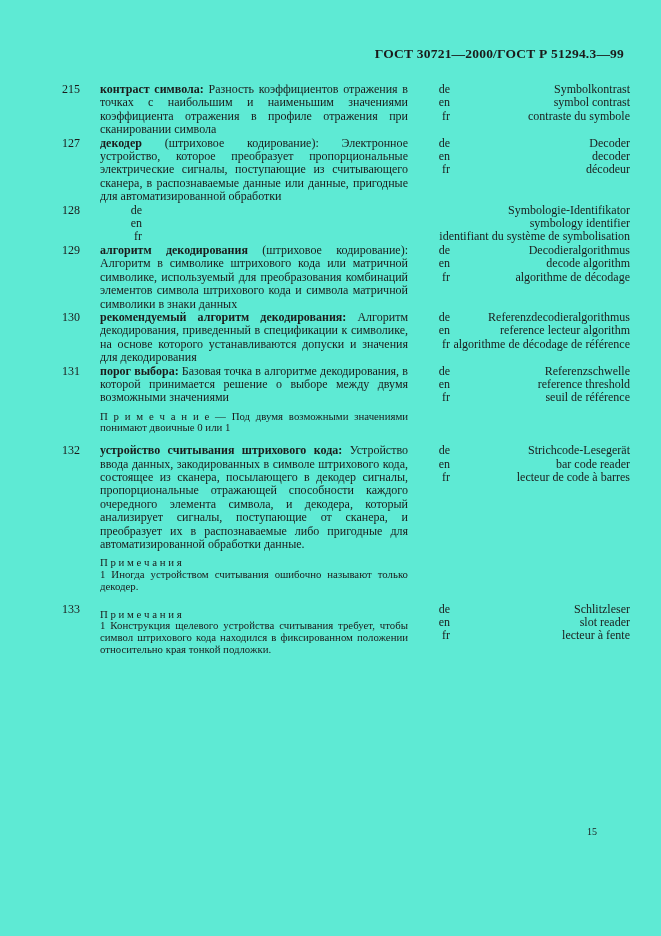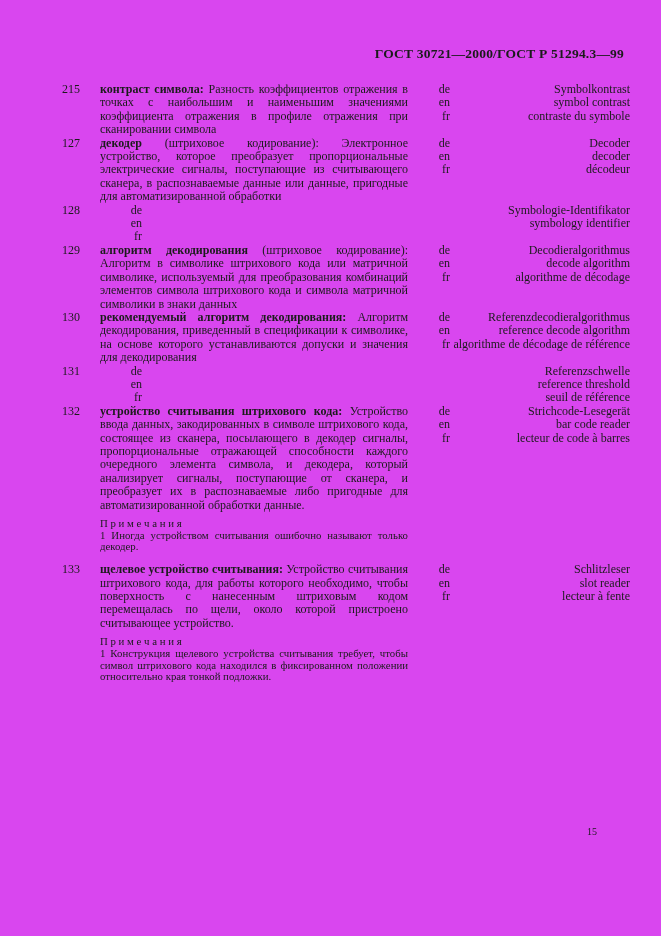--- a/index.html
+++ b/index.html
@@ -1,21 +1,21 @@
 <!DOCTYPE html>
 <html lang="ru"><head>
 <meta charset="utf-8">
 <style>
   * { margin: 0; padding: 0; box-sizing: border-box; }
   html, body { background: #ffffff; }
   .page {
     position: relative;
     width: 661px;
     height: 936px;
-    background: #d946ef;
+    background: #5eead4;
     color: #1b1b1b;
     font-family: "Liberation Serif", serif;
     overflow: hidden;
   }
   .content {
     position: absolute;
     left: 62px;
     top: 46px;
     width: 568px;
   }
@@ -123,20 +123,21 @@
             <div class="trans-row">
               <span class="lang">de</span>
               <span class="tterm">Symbologie-Identifikator</span>
             </div>
             <div class="trans-row">
               <span class="lang">en</span>
               <span class="tterm">symbology identifier</span>
             </div>
             <div class="trans-row">
               <span class="lang">fr</span>
+              <span class="tterm">identifiant du système de symbolisation</span>
             </div>
           </div>
         </div>
         <div class="entry">
           <div class="num">129</div>
           <div class="def-col">
             <p class="def"><b class="term">алгоритм декодирования</b><span class="qual"> (штриховое кодирование):</span><span class="deftext"> Алгоритм в символике штрихового кода или матричной символике, используемый для преобразования комбинаций элементов символа штрихового кода и символа матричной символики в знаки данных</span></p>
           </div>
           <div class="trans-col">
             <div class="trans-row">
@@ -158,30 +159,34 @@
           <div class="def-col">
             <p class="def"><b class="term">рекомендуемый алгоритм декодирования:</b><span class="deftext"> Алгоритм декодирования, приведенный в спецификации к символике, на основе которого устанавливаются допуски и значения для декодирования</span></p>
           </div>
           <div class="trans-col">
             <div class="trans-row">
               <span class="lang">de</span>
               <span class="tterm">Referenzdecodieralgorithmus</span>
             </div>
             <div class="trans-row">
               <span class="lang">en</span>
-              <span class="tterm">reference decode algorithm</span>
+              <span class="tterm">reference lecteur algorithm</span>
             </div>
             <div class="trans-row">
               <span class="lang">fr</span>
               <span class="tterm">algorithme de décodage de référence</span>
             </div>
           </div>
         </div>
         <div class="entry">
           <div class="num">131</div>
+          <div class="def-col">
+            <p class="def"><b class="term">порог выбора:</b><span class="deftext"> Базовая точка в алгоритме декодирования, в которой принимается решение о выборе между двумя возможными значениями</span></p>
+            <p class="note">П р и м е ч а н и е — Под двумя возможными значениями понимают двоичные 0 или 1</p>
+          </div>
           <div class="trans-col">
             <div class="trans-row">
               <span class="lang">de</span>
               <span class="tterm">Referenzschwelle</span>
             </div>
             <div class="trans-row">
               <span class="lang">en</span>
               <span class="tterm">reference threshold</span>
             </div>
             <div class="trans-row">
@@ -210,21 +215,20 @@
             </div>
             <div class="trans-row">
               <span class="lang">fr</span>
               <span class="tterm">lecteur de code à barres</span>
             </div>
           </div>
         </div>
         <div class="entry">
           <div class="num">133</div>
           <div class="def-col">
-            <p class="def"><b class="term">щелевое устройство считывания:</b><span class="deftext"> Устройство считывания штрихового кода, для работы которого необходимо, чтобы поверхность с нанесенным штриховым кодом перемещалась по щели, около которой пристроено считывающее устройство.</span></p>
             <div class="notes">
               <p class="notes-header">П р и м е ч а н и я</p>
               <p class="note-item">1 Конструкция щелевого устройства считывания требует, чтобы символ штрихового кода находился в фиксированном положении относительно края тонкой подложки.</p>
             </div>
           </div>
           <div class="trans-col">
             <div class="trans-row">
               <span class="lang">de</span>
               <span class="tterm">Schlitzleser</span>
             </div>

